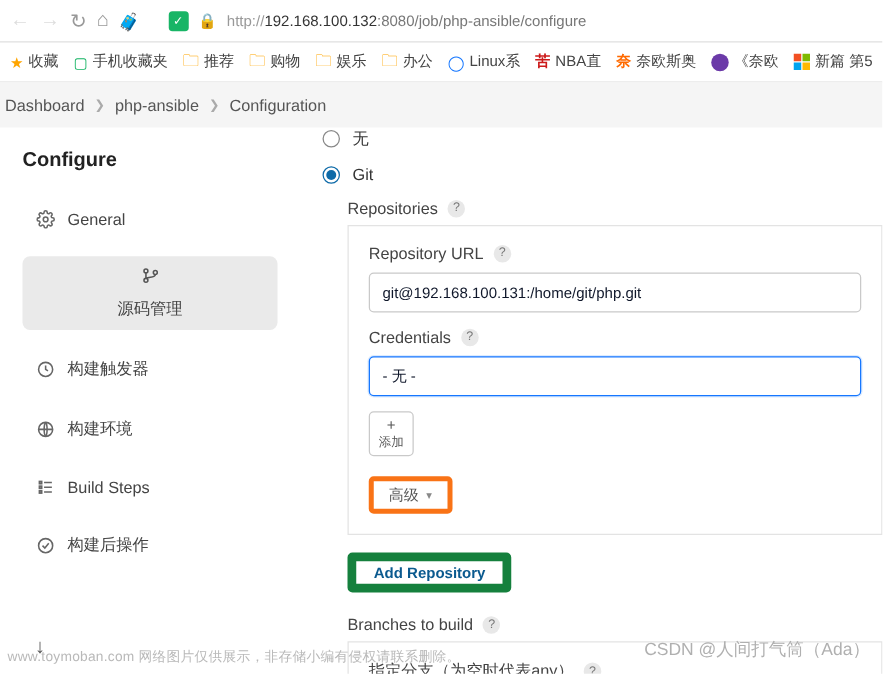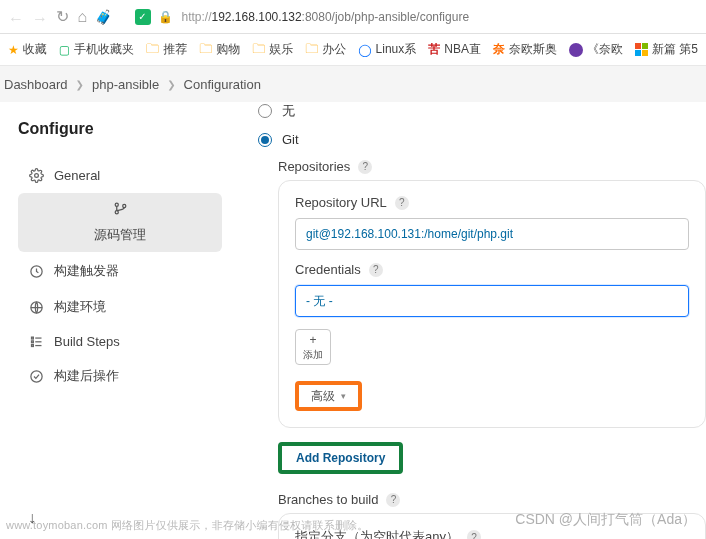--- a/index.html
+++ b/index.html
@@ -27,49 +27,49 @@
     .bm-ms { display: inline-grid; grid-template-columns: 6px 6px; grid-template-rows: 6px 6px; gap: 1px; }
     .bm-ms span:nth-child(1){background:#f25022}.bm-ms span:nth-child(2){background:#7fba00}.bm-ms span:nth-child(3){background:#00a4ef}.bm-ms span:nth-child(4){background:#ffb900}
     
     .crumbs { display: flex; align-items: center; height: 36px; padding: 0 4px; gap: 8px; color: #555; font-size: 13px; background: #f5f5f5; }
     .crumb-sep { color: #aaa; font-size: 10px; }
     
     .main-area { display: flex; position: relative; }
     
     .sidebar { width: 240px; padding: 18px 18px 0 18px; }
     .page-title { font-size: 16px; font-weight: 700; margin-bottom: 22px; color: #222; }
-    .nav-list { display: flex; flex-direction: column; gap: 2px; }
+    .nav-list { display: flex; flex-direction: column; gap: 14px; }
     .nav-item { display: flex; align-items: center; gap: 10px; padding: 8px 10px; border-radius: 6px; color: #444; font-size: 13px; cursor: pointer; }
     .nav-item.active { background: #eaeaea; font-weight: 500; flex-direction: column; }
     .nav-icon { width: 16px; color: #666; display: inline-flex; align-items: center; justify-content: center; }
     
     .content { flex: 1; padding-top: 0; padding-right: 0; }
     
     .radio-group { padding-left: 18px; }
     .radio-row { display: flex; align-items: center; gap: 10px; margin-bottom: 12px; }
     .radio { width: 14px; height: 14px; border: 1.5px solid #888; border-radius: 50%; display: inline-flex; align-items: center; justify-content: center; }
     .radio.checked { border-color: #0d6aa8; }
     .radio.checked::after { content: ''; width: 8px; height: 8px; background: #0d6aa8; border-radius: 50%; }
     
     .section { padding-left: 38px; padding-right: 0; }
     .section-header { display: flex; align-items: center; gap: 8px; font-size: 13px; color: #444; margin: 12px 0 6px; }
     .help-q { width: 14px; height: 14px; border-radius: 50%; background: #e8e8e8; color: #777; font-size: 10px; display: inline-flex; align-items: center; justify-content: center; cursor: pointer; }
     
-    .boxed { border: 1px solid #e3e3e3; border-radius: 12px; padding: 14px 16px 16px; margin-top: 6px; position: relative; }
+    .boxed { border: 1px solid #e3e3e3; border-radius: 0; padding: 14px 16px 16px; margin-top: 6px; position: relative; }
     .field-label { font-size: 13px; color: #444; margin-bottom: 8px; display: flex; align-items: center; gap: 8px; }
-    .text-input { width: 100%; height: 32px; border: 1px solid #c9c9c9; border-radius: 4px; padding: 0 10px; font-size: 12px; color: #0369a1; margin-bottom: 12px; outline: none; }
+    .text-input { width: 100%; height: 32px; border: 1px solid #c9c9c9; border-radius: 4px; padding: 0 10px; font-size: 12px; color: #0f172a; margin-bottom: 12px; outline: none; }
     .text-input.hl { border-color: #1677ff; box-shadow: 0 0 0 1px rgba(22,119,255,0.15); }
     
     .add-btn-small { width: 36px; height: 36px; border: 1px solid #c9c9c9; border-radius: 4px; background: #fff; display: flex; flex-direction: column; align-items: center; justify-content: center; font-size: 10px; color: #555; cursor: pointer; line-height: 1.1; }
     .add-btn-small .plus { font-size: 12px; margin-bottom: 1px; }
     
     .dropdown-btn { display: inline-flex; align-items: center; gap: 6px; height: 30px; padding: 0 12px; border: 4px solid #f97316; border-radius: 4px; background: #fff; font-size: 12px; color: #555; cursor: pointer; margin-top: 16px; }
     .dd-caret { font-size: 9px; color: #888; }
     
-    .add-repo-btn { display: inline-flex; align-items: center; height: 32px; padding: 0 14px; border: 4px solid #15803d; border-radius: 4px; background: #fff; font-size: 12px; font-weight: 600; color: #0b5a8f; cursor: pointer; margin-top: 14px; }
+    .add-repo-btn { display: inline-flex; align-items: center; height: 32px; padding: 0 14px; border: 7px solid #15803d; border-radius: 4px; background: #fff; font-size: 12px; font-weight: 600; color: #0b5a8f; cursor: pointer; margin-top: 14px; }
     
     .bottom-arrow { position: absolute; left: 28px; bottom: 12px; font-size: 16px; color: #555; }
     
     .watermark-left { position: absolute; left: 6px; bottom: 6px; font-size: 11px; color: #b9b9b9; letter-spacing: 0.2px; }
     .watermark-right { position: absolute; right: 10px; bottom: 10px; font-size: 14px; color: #b0b0b0; }
     
     svg { display: block; }
   </style>
 </head>
 <body>

